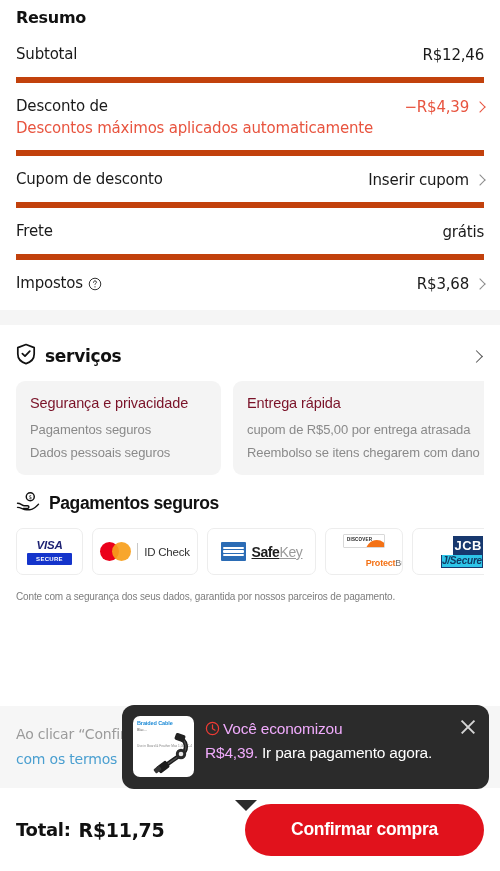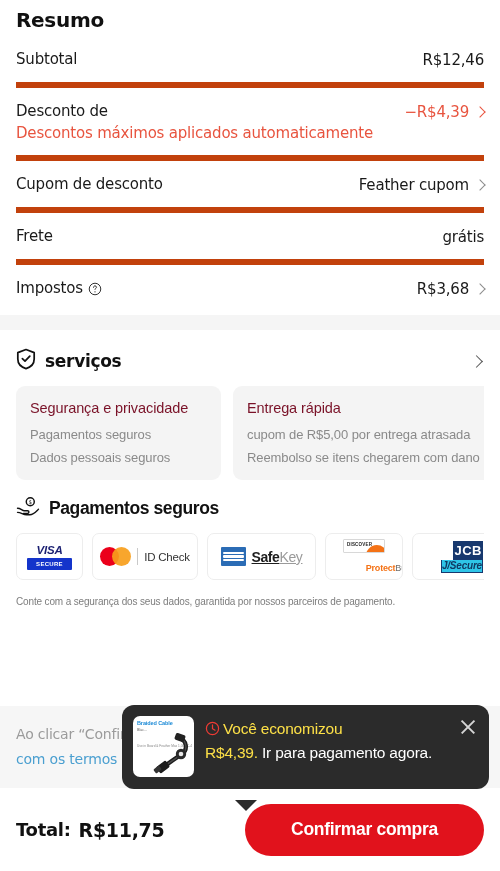--- a/index.html
+++ b/index.html
@@ -19,21 +19,21 @@
     background: #ffffff;
   }
 
   
   .summary {
     padding: 0 16px;
   }
 
   .summary-title {
     font-family: "DejaVu Sans", sans-serif;
-    font-size: 20px;
+    font-size: 16px;
     font-weight: bold;
     color: #111111;
     letter-spacing: -0.3px;
     padding-top: 8px;
     padding-bottom: 4px;
   }
 
   .row {
     display: flex;
     align-items: flex-start;
@@ -372,21 +372,21 @@
   }
 
   .toast-text {
     font-family: "Liberation Sans", sans-serif;
     font-size: 15.5px;
     color: #ffffff;
     line-height: 1.52;
     letter-spacing: -0.2px;
   }
 
-  .toast-hl { color: #fde047; }
+  .toast-hl { color: #f0abfc; }
 
   .clock-icon {
     display: inline-block;
     width: 15px;
     height: 15px;
     vertical-align: -2px;
     margin-right: 3px;
   }
 
   .toast-close {
@@ -506,21 +506,21 @@
         <div class="row-value accent">−R$4,39</div>
         <span class="chev accent"></span>
       </div>
     </div>
 
     <div class="row">
       <div class="row-left">
         <div class="row-label">Cupom de desconto</div>
       </div>
       <div class="row-right">
-        <div class="row-value">Feather cupom</div>
+        <div class="row-value">Inserir cupom</div>
         <span class="chev"></span>
       </div>
     </div>
 
     <div class="row">
       <div class="row-left">
         <div class="row-label">Frete</div>
       </div>
       <div class="row-right">
         <div class="row-value">grátis</div>

